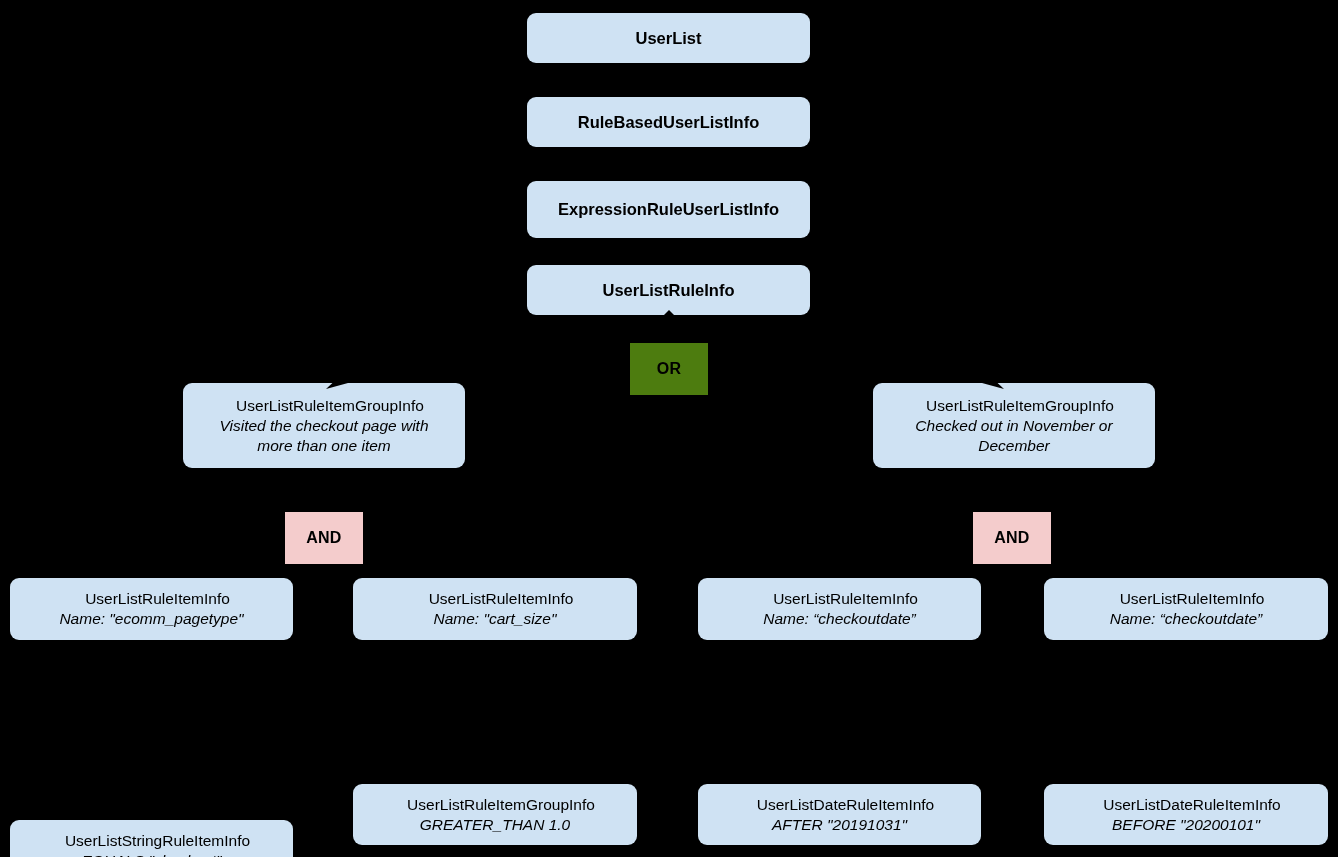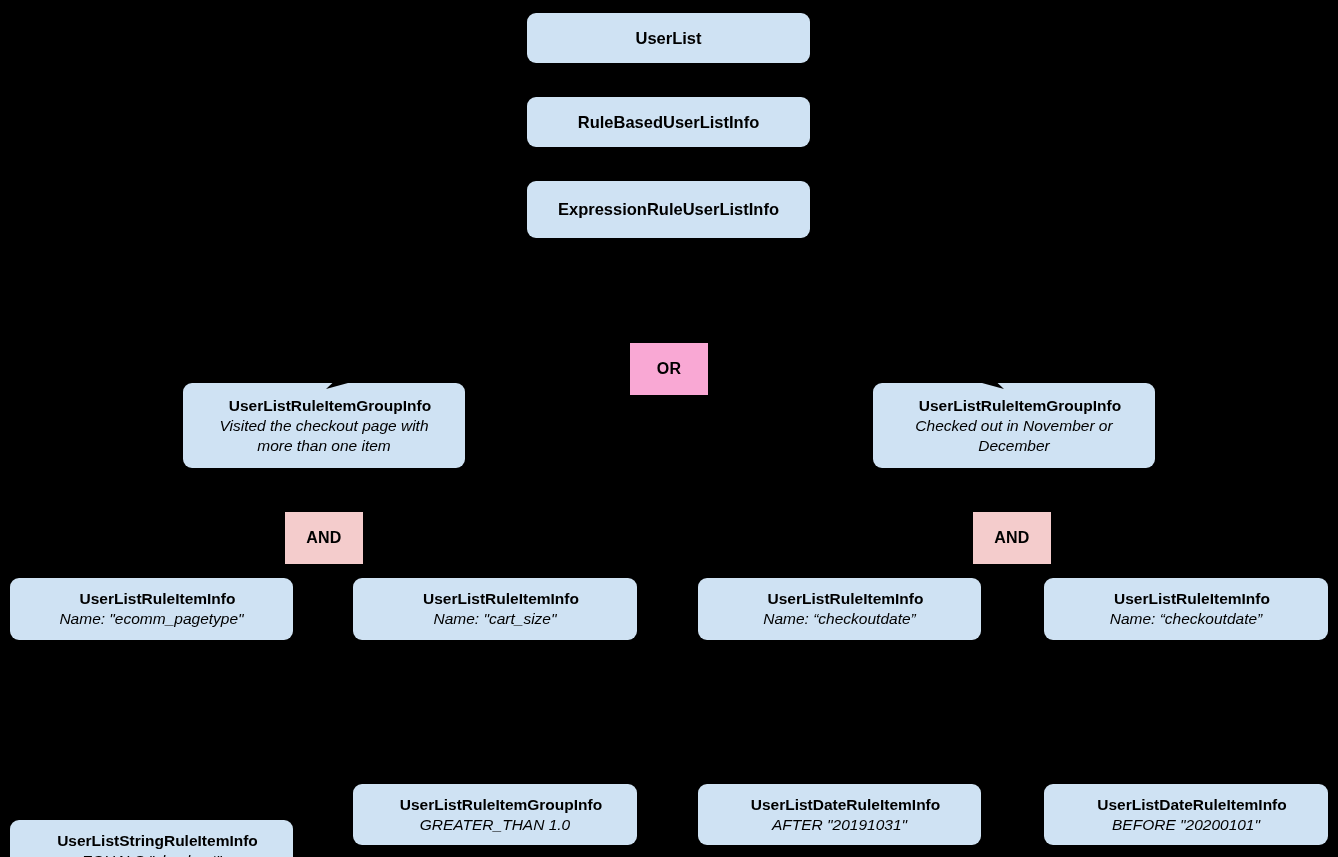--- a/index.html
+++ b/index.html
@@ -22,28 +22,28 @@
   }
   .blue{
     background:#cfe2f3;
     border-radius:9px;
   }
   .op{
     font-weight:bold;
     font-size:16px;
     letter-spacing:.2px;
   }
-  .or{background:#f9a8d4;}
+  .or{background:#4d7c0f;}
   .and{background:#f4cccc;align-items:center;}
   .chain-label{
     font-weight:bold;
     font-size:16.5px;
   }
   .title{
-    font-weight:bold;
+    font-weight:normal;
     font-size:15.5px;
     line-height:20px;
     margin-left:12px;
   }
   .subtitle{
     font-style:italic;
     font-size:15.5px;
     line-height:20px;
     max-width:246px;
   }
@@ -64,20 +64,23 @@
   </div>
 
   <div class="node blue" style="left:527px;top:97px;width:283px;height:50px">
     <div class="chain-label">RuleBasedUserListInfo</div>
   </div>
 
   <div class="node blue" style="left:527px;top:181px;width:283px;height:57px">
     <div class="chain-label">ExpressionRuleUserListInfo</div>
   </div>
 
+  <div class="node blue" style="left:527px;top:265px;width:283px;height:50px">
+    <div class="chain-label">UserListRuleInfo</div>
+  </div>
 
   <div class="node op or" style="left:630px;top:343px;width:78px;height:52px">
     <span>OR</span>
   </div>
 
   <div class="node blue" style="left:183px;top:383px;width:282px;height:85px">
     <div class="title">UserListRuleItemGroupInfo</div>
     <div class="subtitle">Visited the checkout page with more than one item</div>
   </div>
 

